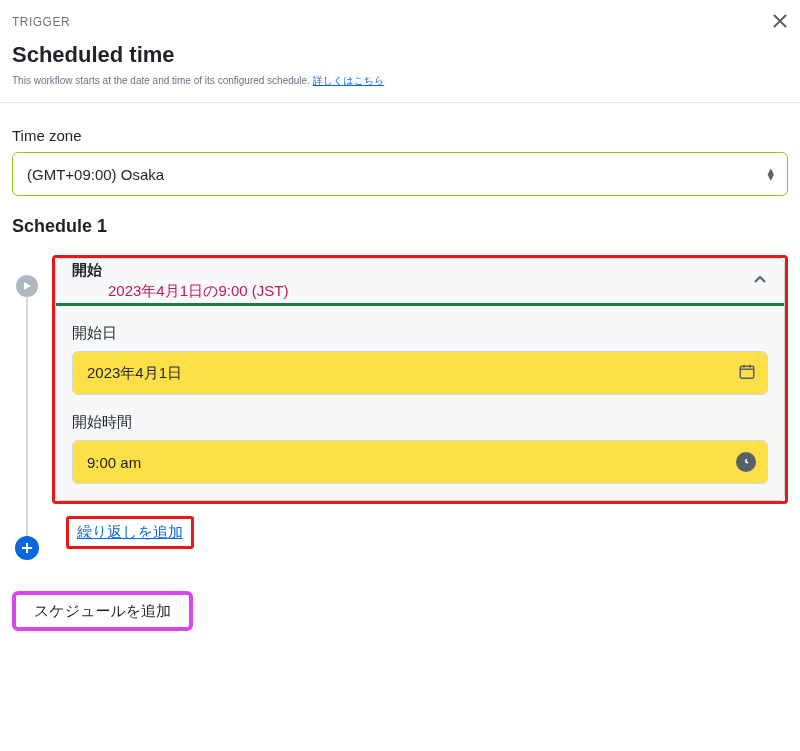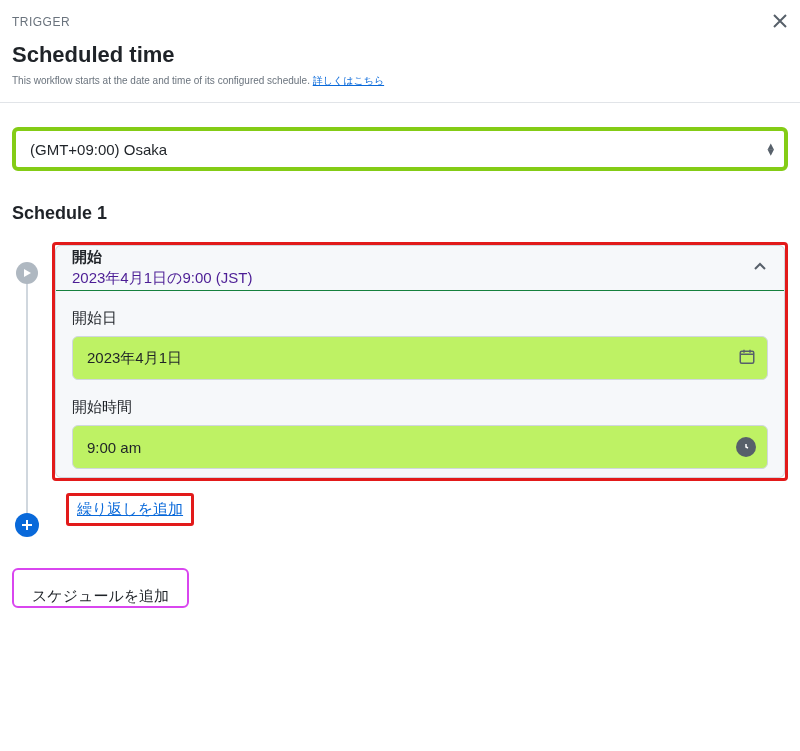--- a/index.html
+++ b/index.html
@@ -50,21 +50,21 @@
     color: #1f2328;
     margin-bottom: 8px;
   }
   .select-wrap {
     position: relative;
     width: 100%;
   }
   .select {
     width: 100%;
     height: 44px;
-    border: 4px solid #84cc16;
+    border: 1px solid #84cc16;
     border-radius: 6px;
     padding: 0 40px 0 14px;
     font-size: 15px;
     color: #1f2328;
     background: #fff;
     display: flex;
     align-items: center;
     cursor: pointer;
   }
   .select-caret {
@@ -74,21 +74,21 @@
     transform: translateY(-50%);
     color: #57606a;
     font-size: 13px;
     display: flex;
     flex-direction: column;
     line-height: 6px;
   }
   h2.schedule-title {
     font-size: 18px;
     font-weight: 600;
-    margin-top: 32px;
+    margin-top: 20px;
     margin-bottom: 18px;
   }
   .timeline-row {
     display: flex;
     align-items: stretch;
   }
   .timeline-col {
     width: 40px;
     position: relative;
     flex-shrink: 0;
@@ -140,50 +140,51 @@
     align-items: center;
     padding: 2px 16px;
     cursor: pointer;
   }
   .card-header-text .h-label {
     font-weight: 600;
     font-size: 15px;
     color: #1f2328;
   }
   .card-header-text .h-sub {
-    color: #4c1d95;
+    color: #be185d;
     font-size: 15px;
     margin-top: 2px;
+    margin-left: 36px;
   }
   .chevron {
     color: #57606a;
   }
   .card-body {
-    border-top: 1px solid #15803d;
-    padding: 18px 16px 8px 16px;
+    border-top: 3px solid #15803d;
+    padding: 18px 16px 16px 16px;
   }
   .sub-field { margin-bottom: 18px; }
   .sub-field:last-child { margin-bottom: 0; }
   .sub-field-label {
     font-size: 15px;
     color: #1f2328;
     margin-bottom: 8px;
   }
   .input-wrap {
     position: relative;
   }
   .text-input {
     width: 100%;
     height: 44px;
     border: 1px solid #d0d7de;
     border-radius: 6px;
     padding: 0 44px 0 14px;
     font-size: 15px;
     color: #1f2328;
-    background: #bef264;
+    background: #fde047;
     display: flex;
     align-items: center;
     text-align: right;
   }
   .input-icon {
     position: absolute;
     right: 12px;
     top: 50%;
     transform: translateY(-50%);
     color: #57606a;
@@ -209,24 +210,24 @@
     padding: 4px 8px;
     display: inline-block;
   }
   .repeat-link {
     color: #0969da;
     font-size: 15px;
   }
   .add-schedule-btn {
     margin-top: 42px;
     display: inline-flex;
-    align-items: flex-end;
+    align-items: center;
     height: 40px;
     padding: 0 18px;
-    border: 2px solid #d946ef;
+    border: 4px solid #d946ef;
     border-radius: 6px;
     background: #fff;
     font-size: 15px;
     color: #1f2328;
     cursor: pointer;
   }
 </style>
 </head>
 <body>
 
@@ -242,20 +243,21 @@
   </div>
 
   <h1 class="title">Scheduled time</h1>
 
   <p class="subtitle">
     <span>This workflow starts at the date and time of its configured schedule. </span><a href="#" class="link">詳しくはこちら</a>
   </p>
 
   <hr class="divider">
 
+  <div class="field-label">Time zone</div>
   <div class="select-wrap">
     <div class="select">
       <span>(GMT+09:00) Osaka</span>
     </div>
     <div class="select-caret">
       <span>▴</span>
         <span>▾</span>
     </div>
   </div>
 

